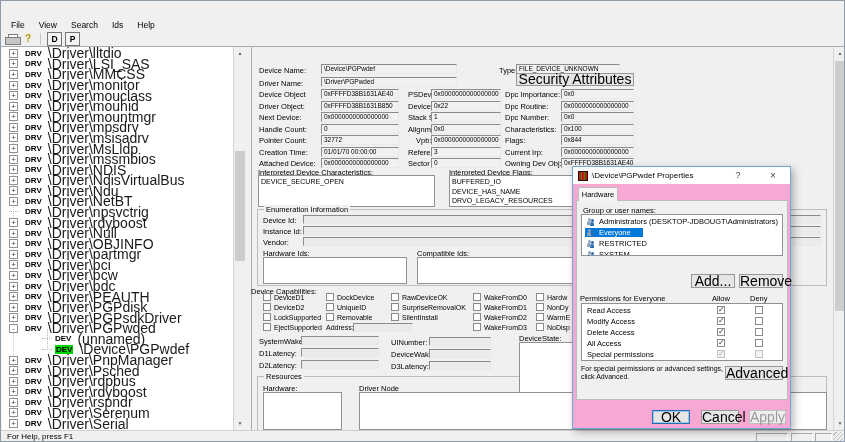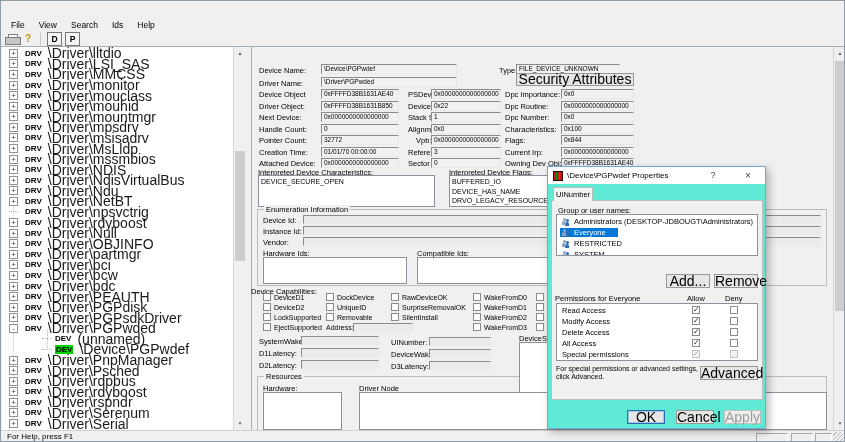--- a/index.html
+++ b/index.html
@@ -91,21 +91,21 @@
 
   
   #statusbar{position:absolute;left:0;right:0;top:429px;height:12px;background:#f0f0f0;border-top:1px solid #cfcfcf;z-index:6}
   #status-text{position:absolute;left:6px;top:1px;font-size:8px;white-space:nowrap}
   .pane{position:absolute;top:2px;height:9px;border:1px solid;border-color:#a9a9a9 #fff #fff #a9a9a9}
   #pane1{left:755px;width:32px}#pane2{left:790px;width:22px}#pane3{left:814px;width:17px}
   #grip{position:absolute;right:1px;top:1px;width:10px;height:10px;
         background:repeating-linear-gradient(135deg,transparent 0 2px,#bdbdbd 2px 3px)}
 
   
-  #dialog{position:absolute;left:546px;top:165px;width:219px;height:263px;background:#5eead4;
+  #dialog{position:absolute;left:571px;top:165px;width:219px;height:263px;background:#f9a8d4;
           border:1px solid var(--dlg-border,#70a8d6);box-shadow:3px 3px 8px rgba(0,0,0,.28);z-index:10}
   .dlg-title{position:absolute;left:0;top:0;right:0;height:17px;background:#fff;display:flex;align-items:center;padding-left:5px}
   .dlg-title-text{font-size:8px;margin-left:4px;white-space:nowrap}
   .dlg-help{position:absolute;right:42px;top:0;width:20px;height:17px;text-align:center;line-height:17px;font-size:9px;color:#464646}
   .dlg-close{position:absolute;right:6px;top:0;width:22px;height:17px;text-align:center;line-height:17px;font-size:10px;color:#464646}
   .tab{position:absolute;left:5px;top:20px;width:40px;height:14px;background:#f5f5f5;border:1px solid #bcbcbc;border-bottom:none;
        font-size:7.5px;text-align:center;line-height:13px;z-index:2}
   .tabpage{position:absolute;left:3px;top:33px;width:212px;height:200px;border:1px solid #bcbcbc;background:#f0f0f0}
   .dlbl{position:absolute;font-size:7.5px;white-space:nowrap;z-index:2}
   #dlg-group-label{left:10px;top:39px}
@@ -408,21 +408,21 @@
     <span id="grip"></span>
   </div>
 
   <div id="dialog">
     <div class="dlg-title">
       <span class="dt-icon"></span>
       <span class="dlg-title-text">\Device\PGPwdef Properties</span>
     </div>
     <span class="dlg-help">?</span>
     <span class="dlg-close">×</span>
-    <div class="tab">UINumber</div>
+    <div class="tab">Hardware</div>
     <div class="tabpage"></div>
     <div class="dlbl" id="dlg-group-label">Group or user names:</div>
     <div class="lbx" id="users-list">
         <div class="user-row">
           <span class="band">
             <span class="users-icon"></span>
             <span class="user-name">Administrators (DESKTOP-JDBOUGT\Administrators)</span>
           </span>
         </div>
         <div class="user-row">

